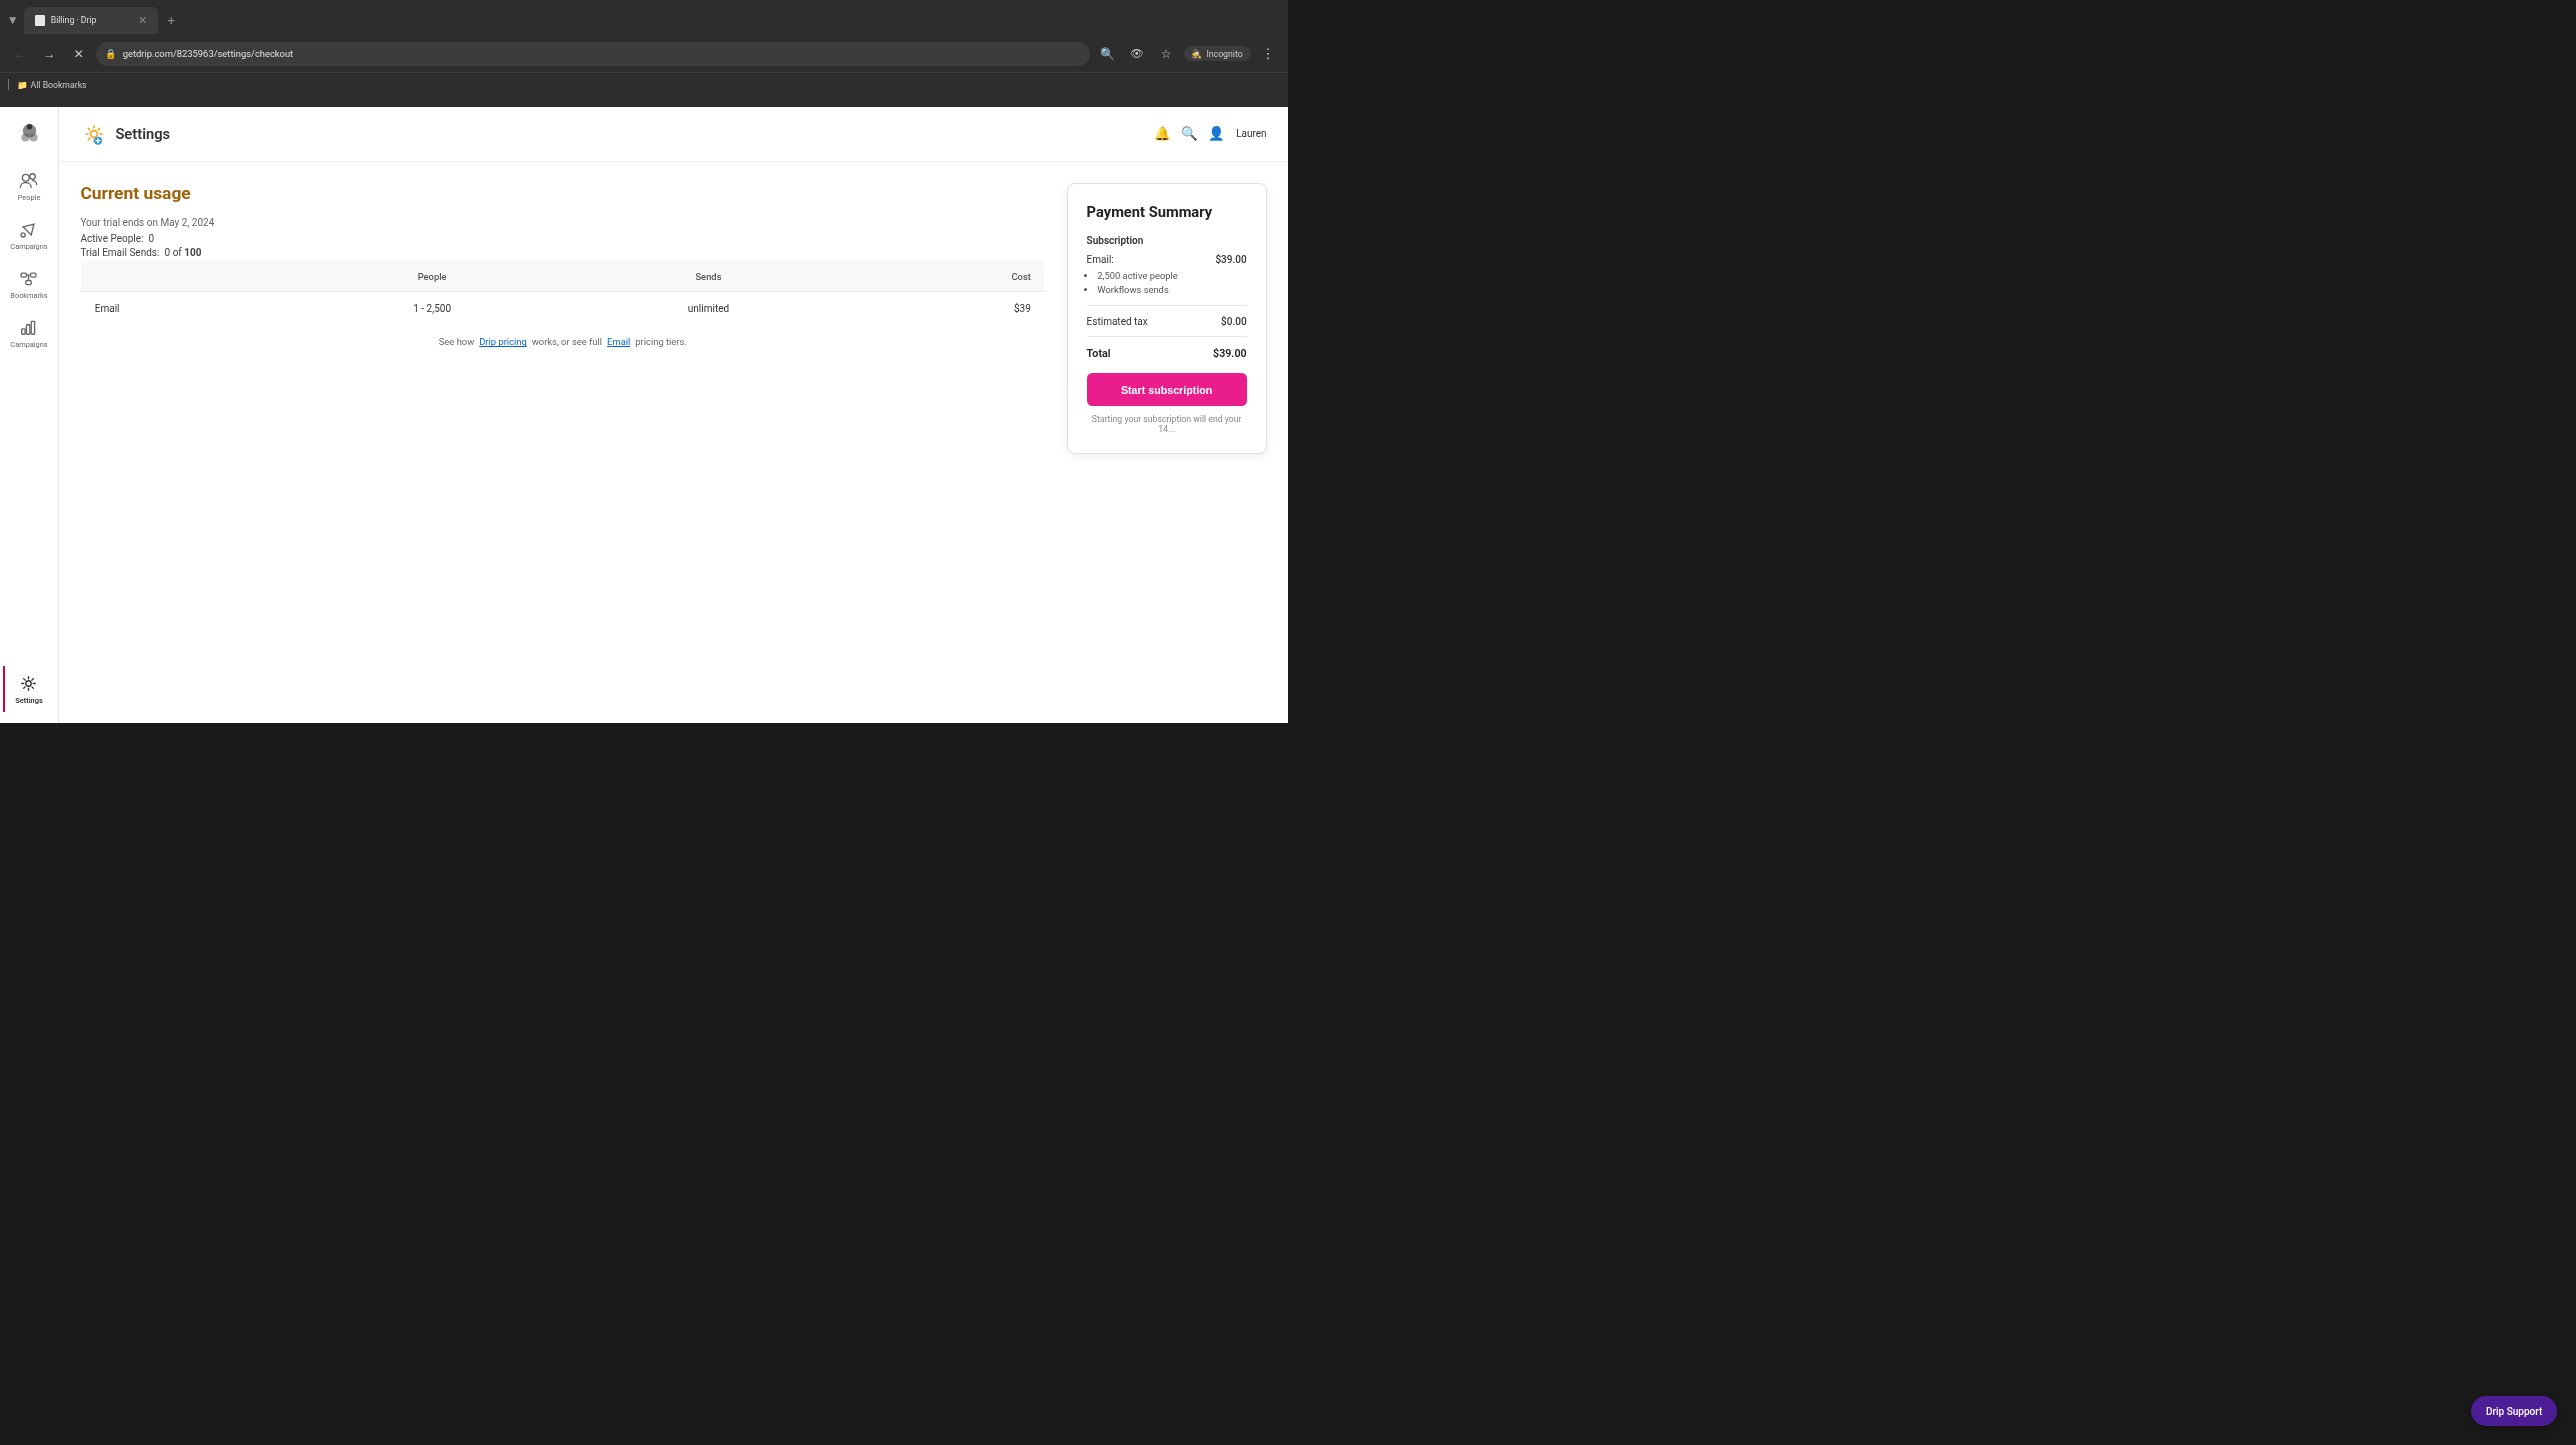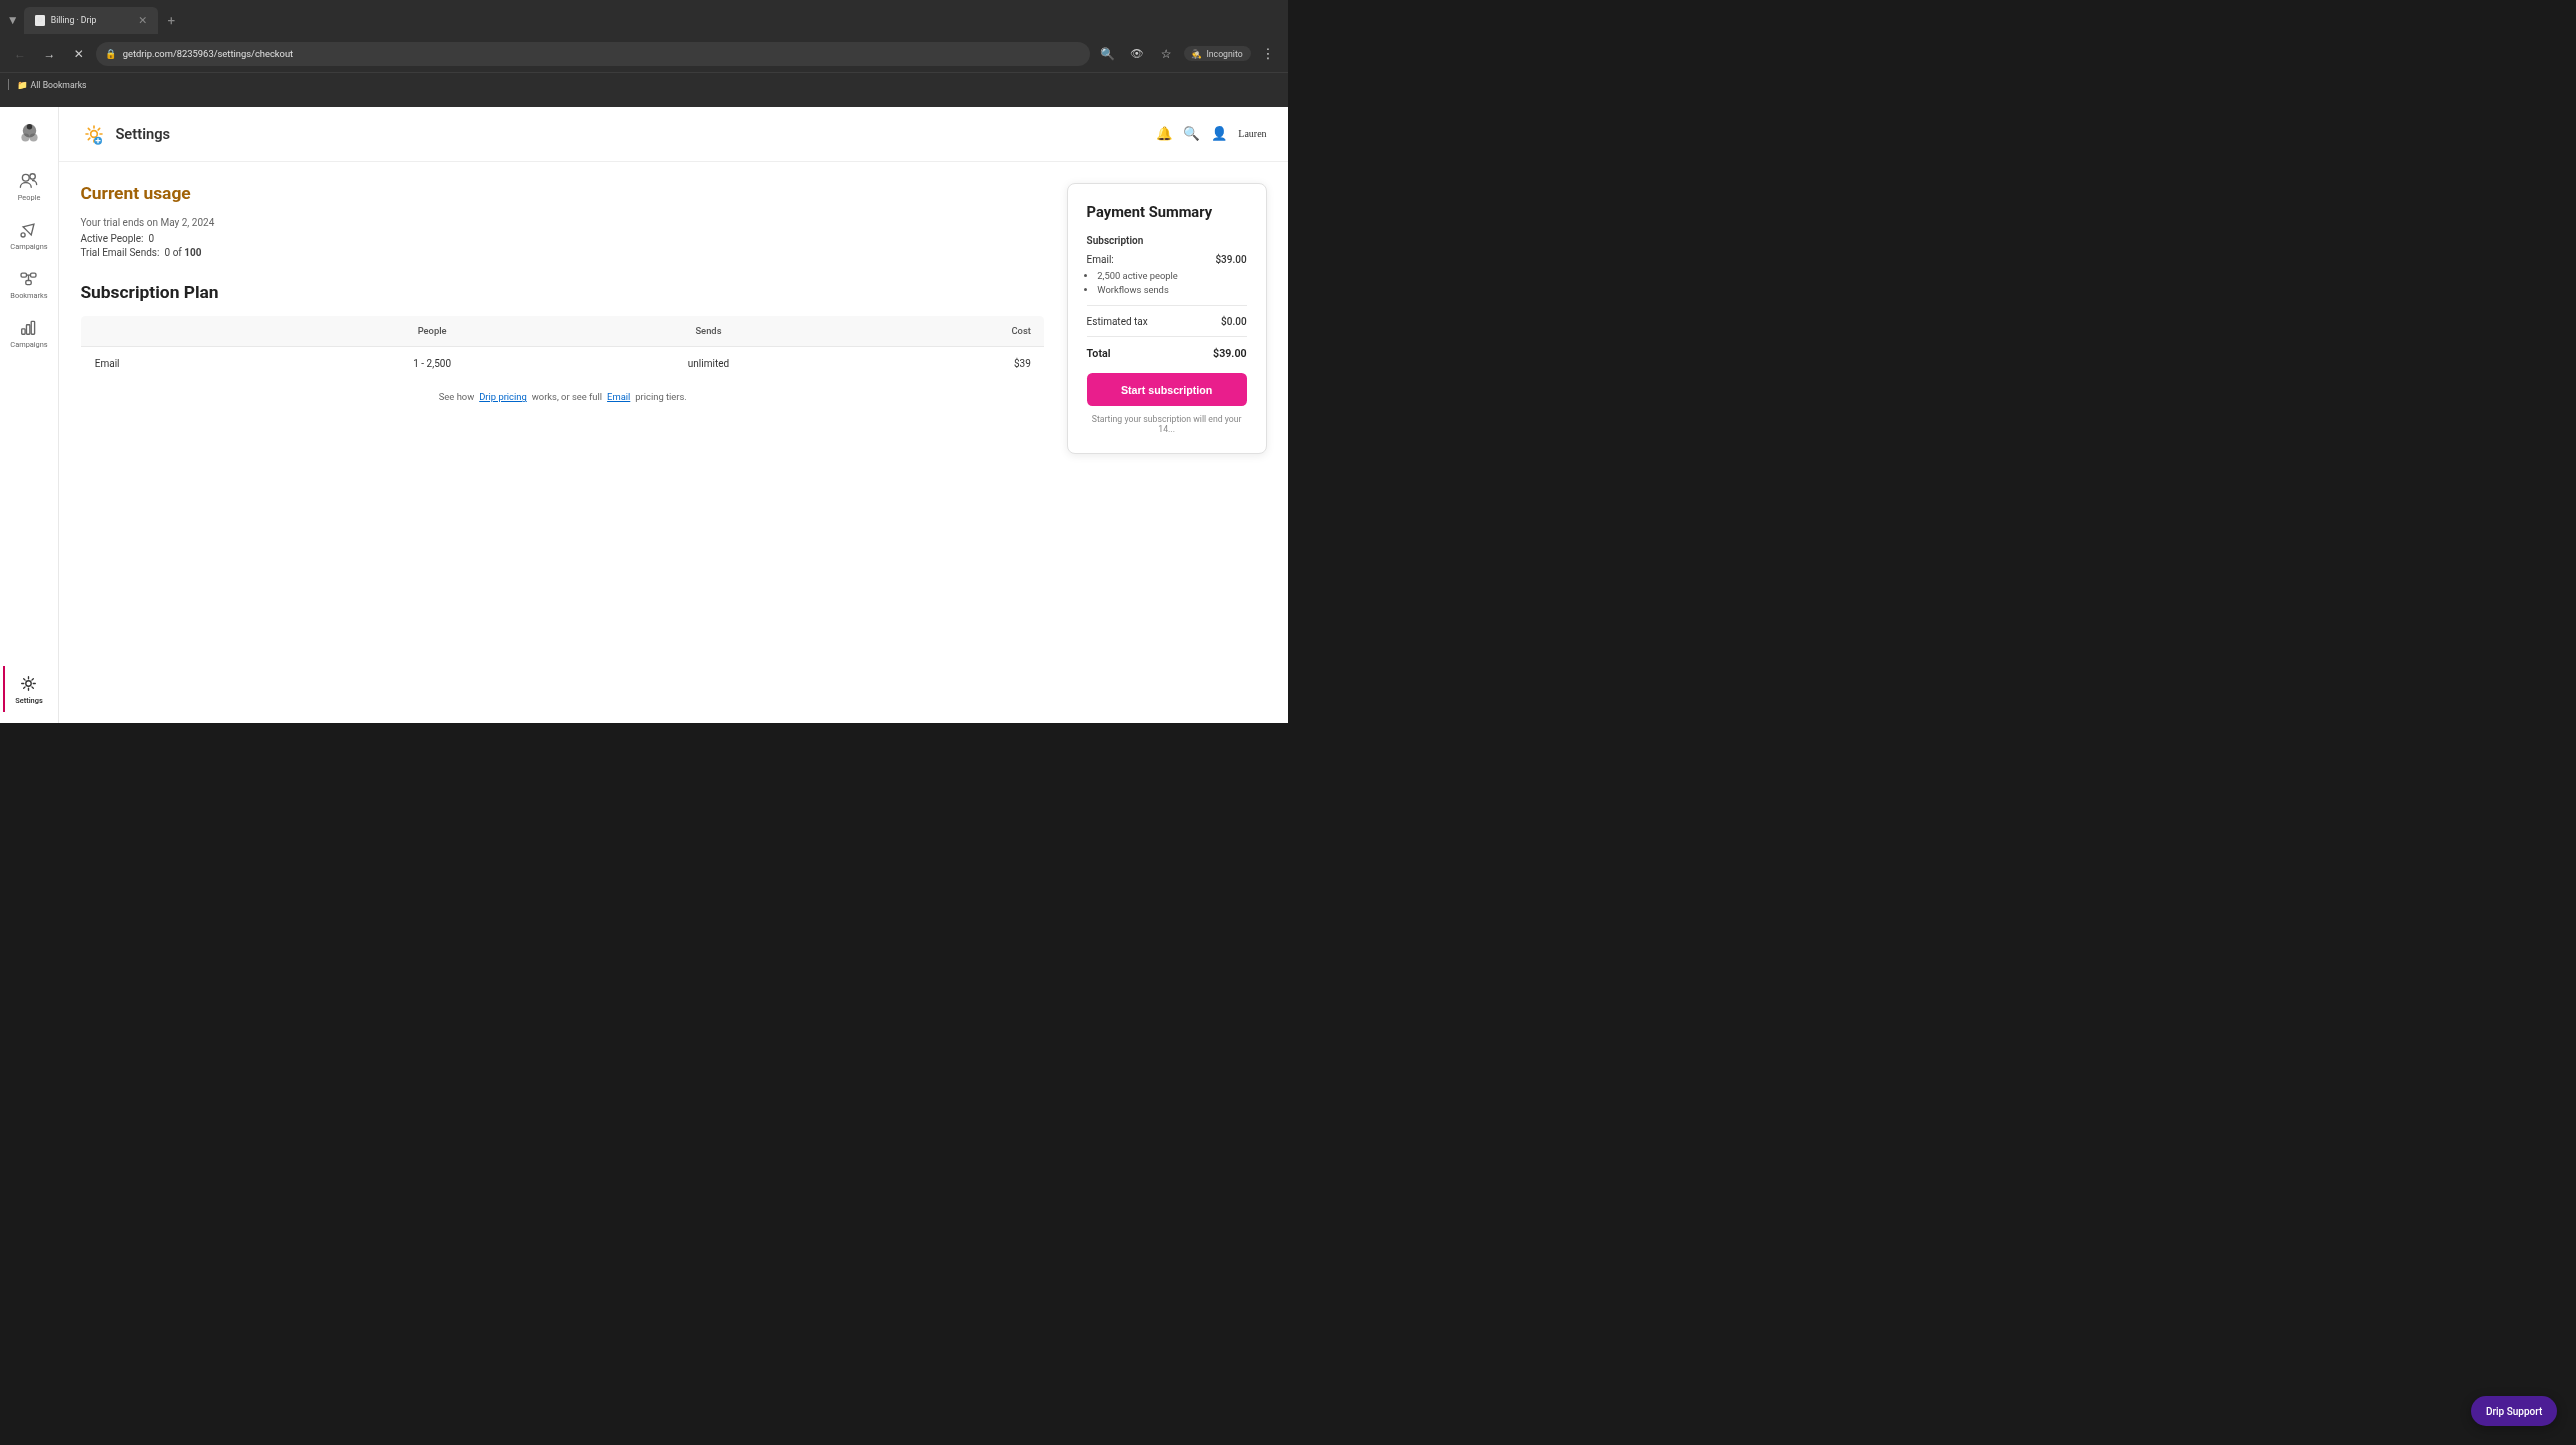--- a/index.html
+++ b/index.html
@@ -240,21 +240,20 @@
     }
     .header-icon {
       font-size: 13.4px;
       color: #666;
       cursor: pointer;
     }
     .user-name {
       font-size: 10px;
       color: #333;
       cursor: pointer;
-      font-family: Liberation Serif, serif;
     }
 
     
     .content-area {
       padding: 21.4px;
       display: flex;
       gap: 21.4px;
       position: relative;
     }
     .content-left {
@@ -582,21 +581,20 @@
           <span>Active People:</span>
           <span style="margin-left:2.7px;">0</span>
         </p>
         <p class="usage-info">
           <span>Trial Email Sends:</span>
           <span style="margin-left:2.7px;">
             0 of <strong>100</strong>
           </span>
         </p>
 
-        <h2 class="subscription-title">Subscription Plan</h2>
 
         <table class="plan-table">
           <thead>
             <tr>
               <th></th>
               <th>People</th>
               <th>Sends</th>
               <th>Cost</th>
             </tr>
           </thead>

